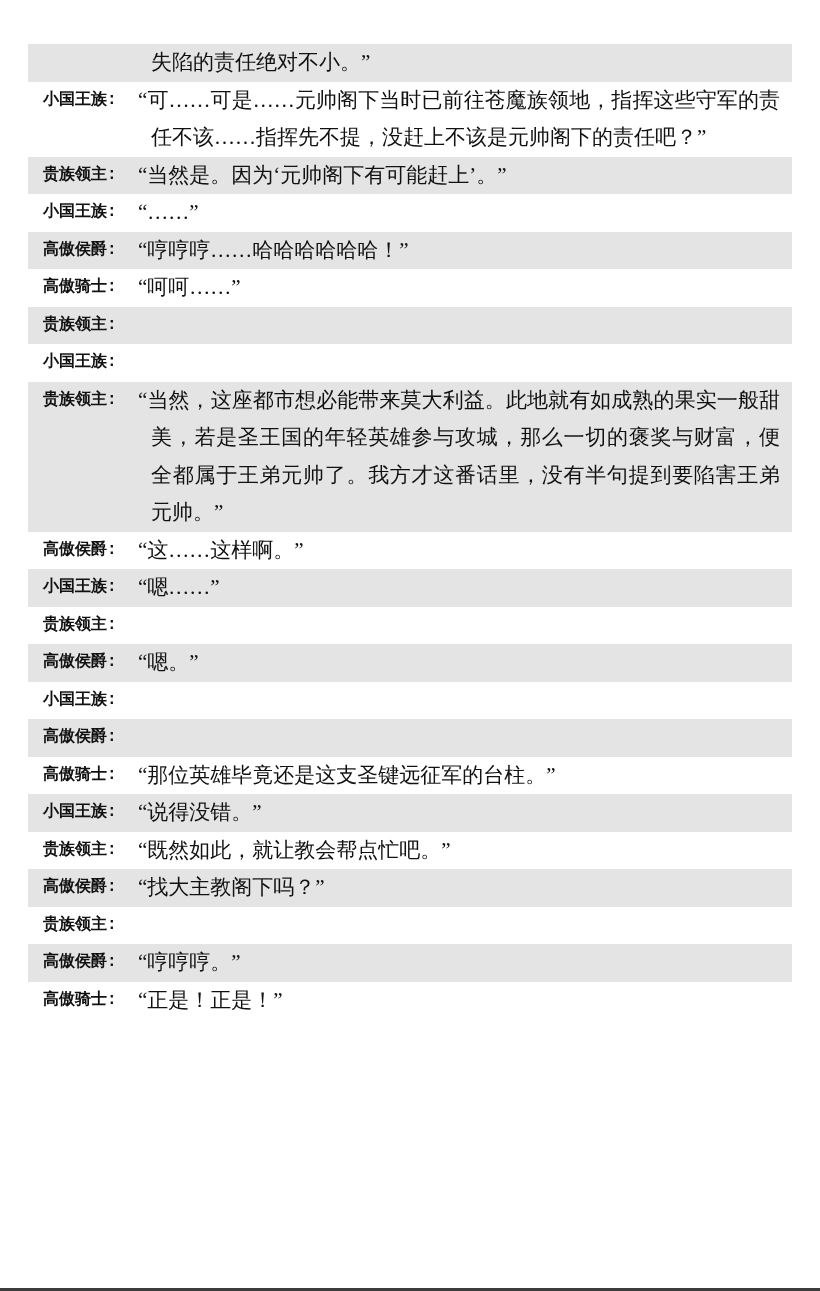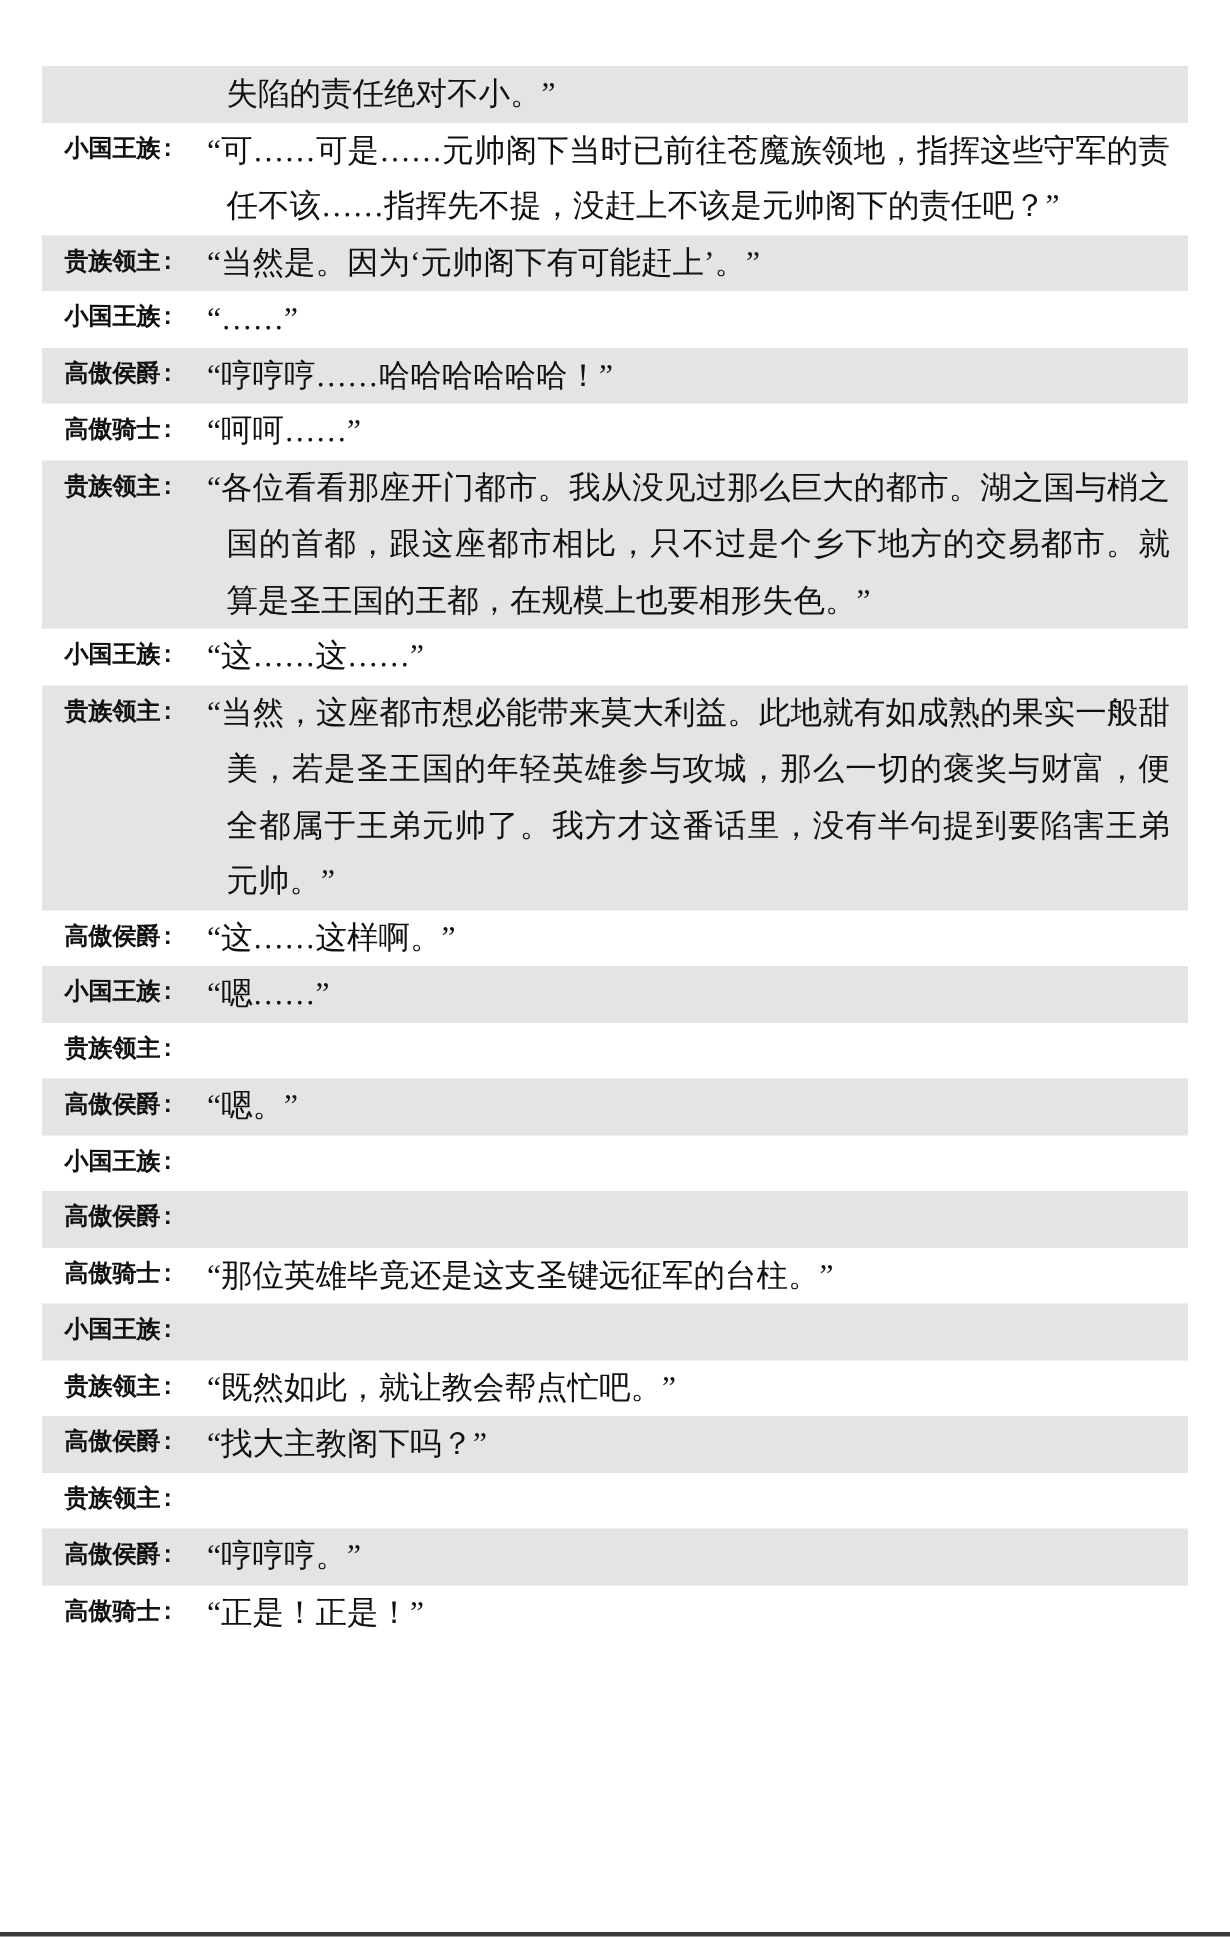--- a/index.html
+++ b/index.html
@@ -103,26 +103,24 @@
       <div class="dialogue">“哼哼哼……哈哈哈哈哈哈！”</div>
     </div>
 
     <div class="row">
       <div class="speaker">高傲骑士:</div>
       <div class="dialogue">“呵呵……”</div>
     </div>
 
     <div class="row shaded">
       <div class="speaker">贵族领主:</div>
-      <div class="dialogue">“各位看看那座开门都市。我从没见过那么巨大的都市。湖之国与梢之国的首都，跟这座都市相比，只不过是个乡下地方的交易都市。就算是圣王国的王都，在规模上也要相形失色。”</div>
     </div>
 
     <div class="row">
       <div class="speaker">小国王族:</div>
-      <div class="dialogue">“这……这……”</div>
     </div>
 
     <div class="row shaded">
       <div class="speaker">贵族领主:</div>
       <div class="dialogue">“当然，这座都市想必能带来莫大利益。此地就有如成熟的果实一般甜美，若是圣王国的年轻英雄参与攻城，那么一切的褒奖与财富，便全都属于王弟元帅了。我方才这番话里，没有半句提到要陷害王弟元帅。”</div>
     </div>
 
     <div class="row">
       <div class="speaker">高傲侯爵:</div>
       <div class="dialogue">“这……这样啊。”</div>
@@ -150,20 +148,21 @@
       <div class="speaker">高傲侯爵:</div>
     </div>
 
     <div class="row">
       <div class="speaker">高傲骑士:</div>
       <div class="dialogue">“那位英雄毕竟还是这支圣键远征军的台柱。”</div>
     </div>
 
     <div class="row shaded">
       <div class="speaker">小国王族:</div>
+      <div class="dialogue">“说得没错。”</div>
     </div>
 
     <div class="row">
       <div class="speaker">贵族领主:</div>
       <div class="dialogue">“既然如此，就让教会帮点忙吧。”</div>
     </div>
 
     <div class="row shaded">
       <div class="speaker">高傲侯爵:</div>
       <div class="dialogue">“找大主教阁下吗？”</div>

